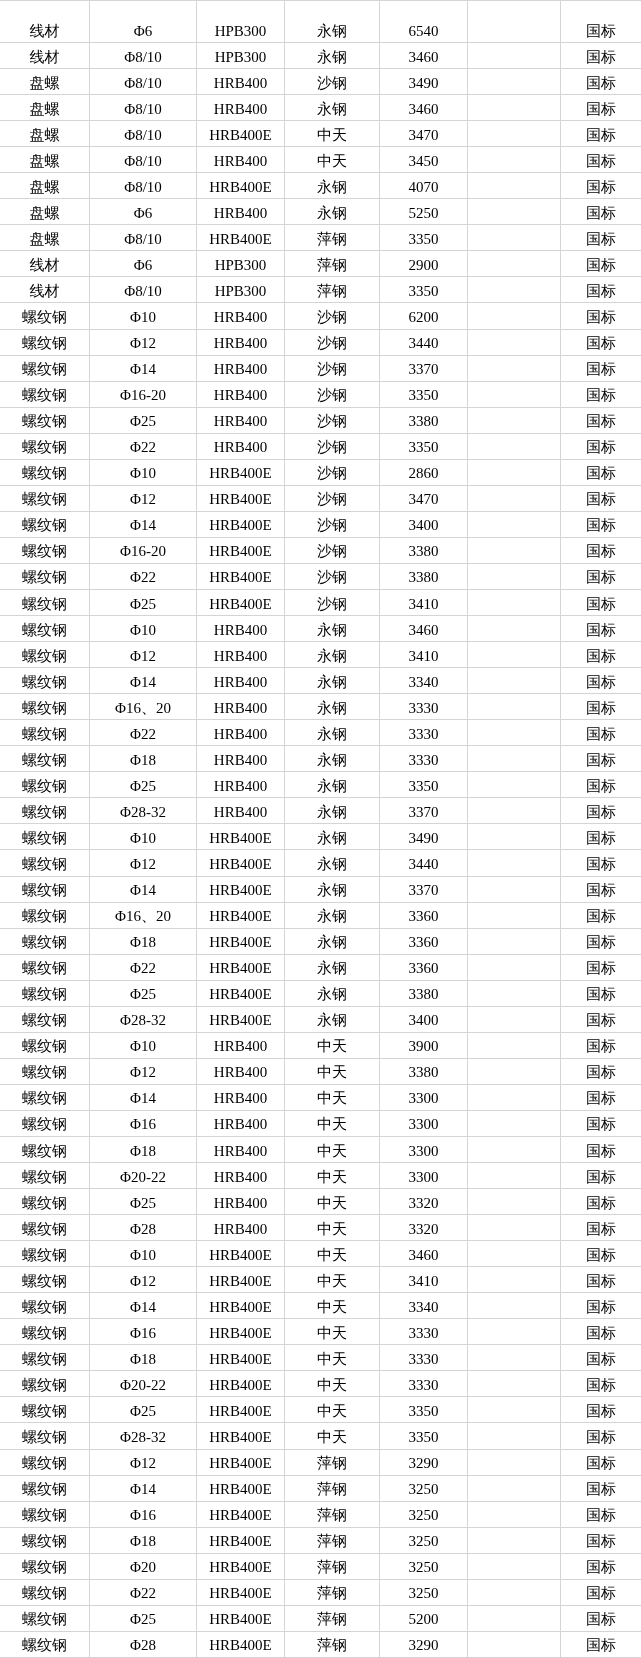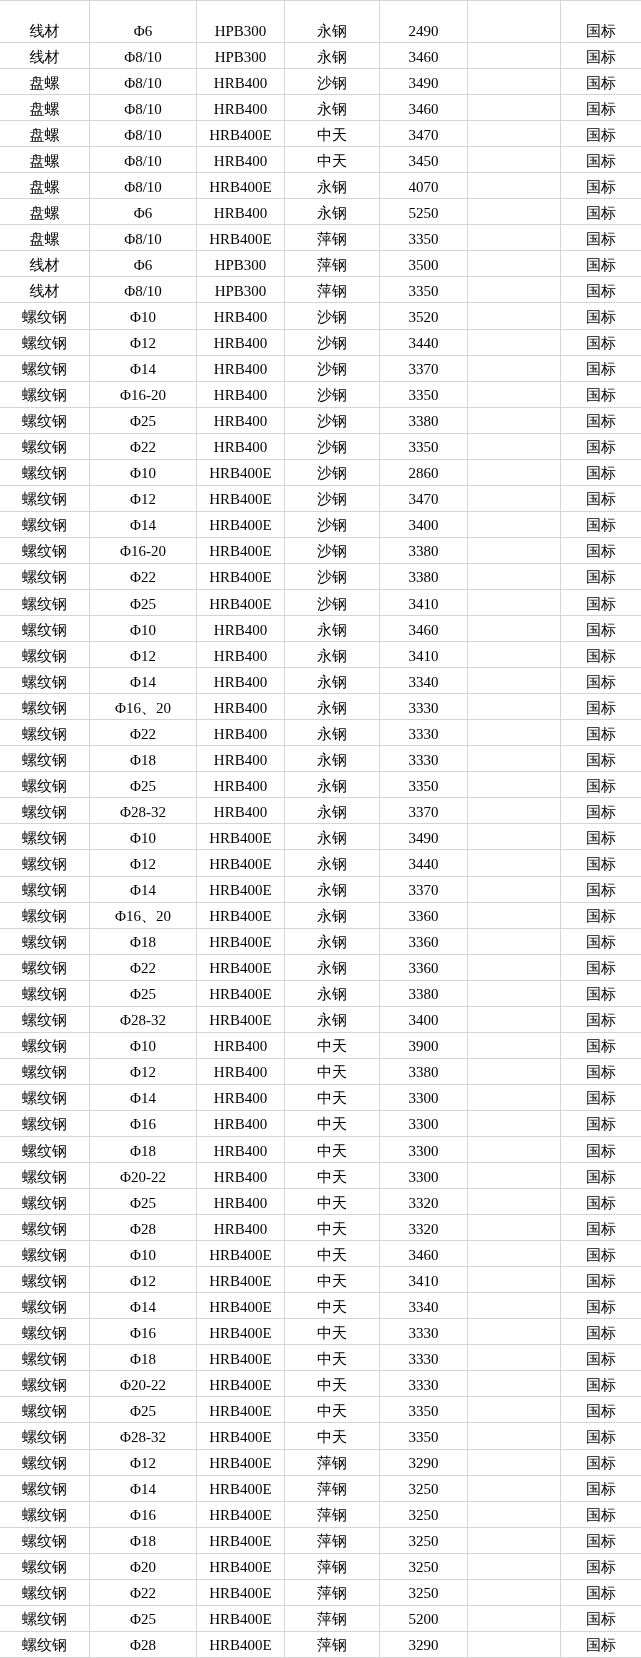--- a/index.html
+++ b/index.html
@@ -43,21 +43,21 @@
 </head>
 <body>
 
 <main id="spreadsheet">
   <div id="grid">
       <div class="row first">
         <div class="cell" style="width: 90px; flex: 0 0 90px;">线材</div>
         <div class="cell" style="width: 107px; flex: 0 0 107px;">Φ6</div>
         <div class="cell" style="width: 88px; flex: 0 0 88px;">HPB300</div>
         <div class="cell" style="width: 95px; flex: 0 0 95px;">永钢</div>
-        <div class="cell" style="width: 88px; flex: 0 0 88px;">2490</div>
+        <div class="cell" style="width: 88px; flex: 0 0 88px;">6540</div>
         <div class="cell" style="width: 93px; flex: 0 0 93px;"></div>
         <div class="cell" style="width: 80px; flex: 0 0 80px;">国标</div>
       </div>
       <div class="row">
         <div class="cell" style="width: 90px; flex: 0 0 90px;">线材</div>
         <div class="cell" style="width: 107px; flex: 0 0 107px;">Φ8/10</div>
         <div class="cell" style="width: 88px; flex: 0 0 88px;">HPB300</div>
         <div class="cell" style="width: 95px; flex: 0 0 95px;">永钢</div>
         <div class="cell" style="width: 88px; flex: 0 0 88px;">3460</div>
         <div class="cell" style="width: 93px; flex: 0 0 93px;"></div>
@@ -124,39 +124,39 @@
         <div class="cell" style="width: 95px; flex: 0 0 95px;">萍钢</div>
         <div class="cell" style="width: 88px; flex: 0 0 88px;">3350</div>
         <div class="cell" style="width: 93px; flex: 0 0 93px;"></div>
         <div class="cell" style="width: 80px; flex: 0 0 80px;">国标</div>
       </div>
       <div class="row">
         <div class="cell" style="width: 90px; flex: 0 0 90px;">线材</div>
         <div class="cell" style="width: 107px; flex: 0 0 107px;">Φ6</div>
         <div class="cell" style="width: 88px; flex: 0 0 88px;">HPB300</div>
         <div class="cell" style="width: 95px; flex: 0 0 95px;">萍钢</div>
-        <div class="cell" style="width: 88px; flex: 0 0 88px;">3500</div>
+        <div class="cell" style="width: 88px; flex: 0 0 88px;">2900</div>
         <div class="cell" style="width: 93px; flex: 0 0 93px;"></div>
         <div class="cell" style="width: 80px; flex: 0 0 80px;">国标</div>
       </div>
       <div class="row">
         <div class="cell" style="width: 90px; flex: 0 0 90px;">线材</div>
         <div class="cell" style="width: 107px; flex: 0 0 107px;">Φ8/10</div>
         <div class="cell" style="width: 88px; flex: 0 0 88px;">HPB300</div>
         <div class="cell" style="width: 95px; flex: 0 0 95px;">萍钢</div>
         <div class="cell" style="width: 88px; flex: 0 0 88px;">3350</div>
         <div class="cell" style="width: 93px; flex: 0 0 93px;"></div>
         <div class="cell" style="width: 80px; flex: 0 0 80px;">国标</div>
       </div>
       <div class="row">
         <div class="cell" style="width: 90px; flex: 0 0 90px;">螺纹钢</div>
         <div class="cell" style="width: 107px; flex: 0 0 107px;">Φ10</div>
         <div class="cell" style="width: 88px; flex: 0 0 88px;">HRB400</div>
         <div class="cell" style="width: 95px; flex: 0 0 95px;">沙钢</div>
-        <div class="cell" style="width: 88px; flex: 0 0 88px;">3520</div>
+        <div class="cell" style="width: 88px; flex: 0 0 88px;">6200</div>
         <div class="cell" style="width: 93px; flex: 0 0 93px;"></div>
         <div class="cell" style="width: 80px; flex: 0 0 80px;">国标</div>
       </div>
       <div class="row">
         <div class="cell" style="width: 90px; flex: 0 0 90px;">螺纹钢</div>
         <div class="cell" style="width: 107px; flex: 0 0 107px;">Φ12</div>
         <div class="cell" style="width: 88px; flex: 0 0 88px;">HRB400</div>
         <div class="cell" style="width: 95px; flex: 0 0 95px;">沙钢</div>
         <div class="cell" style="width: 88px; flex: 0 0 88px;">3440</div>
         <div class="cell" style="width: 93px; flex: 0 0 93px;"></div>

